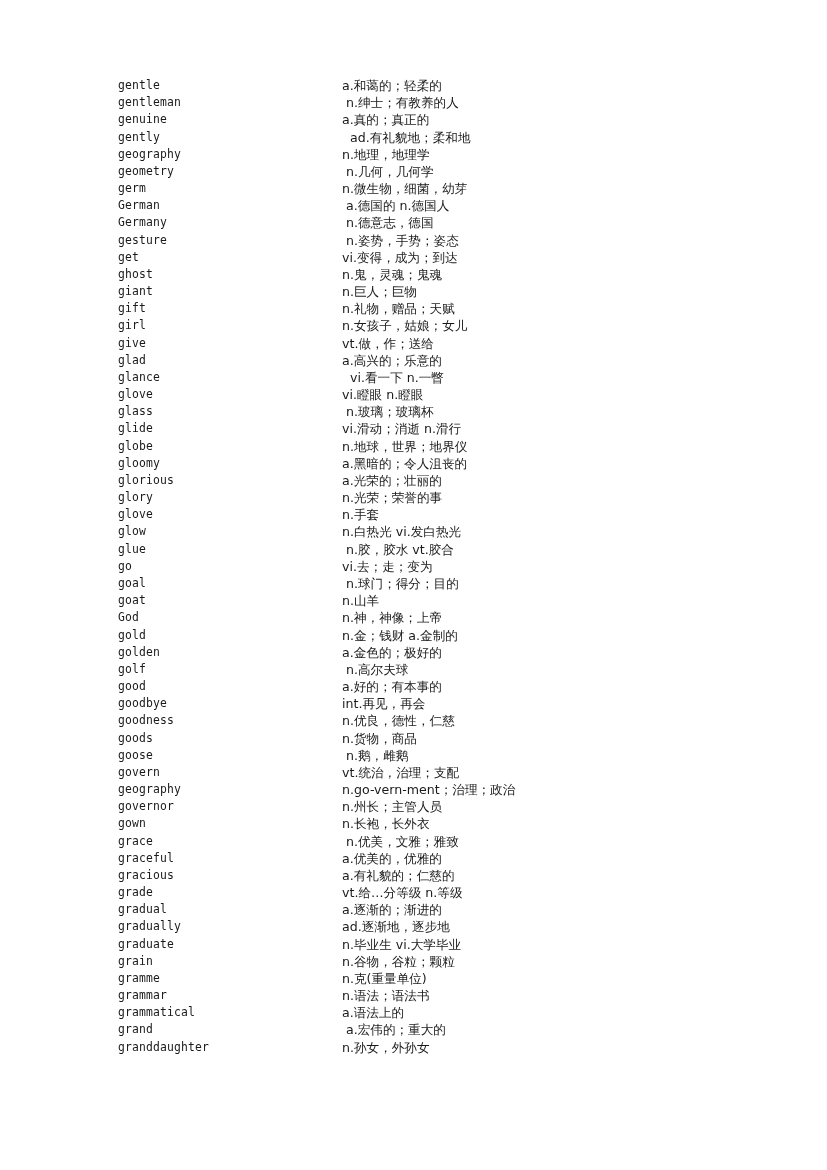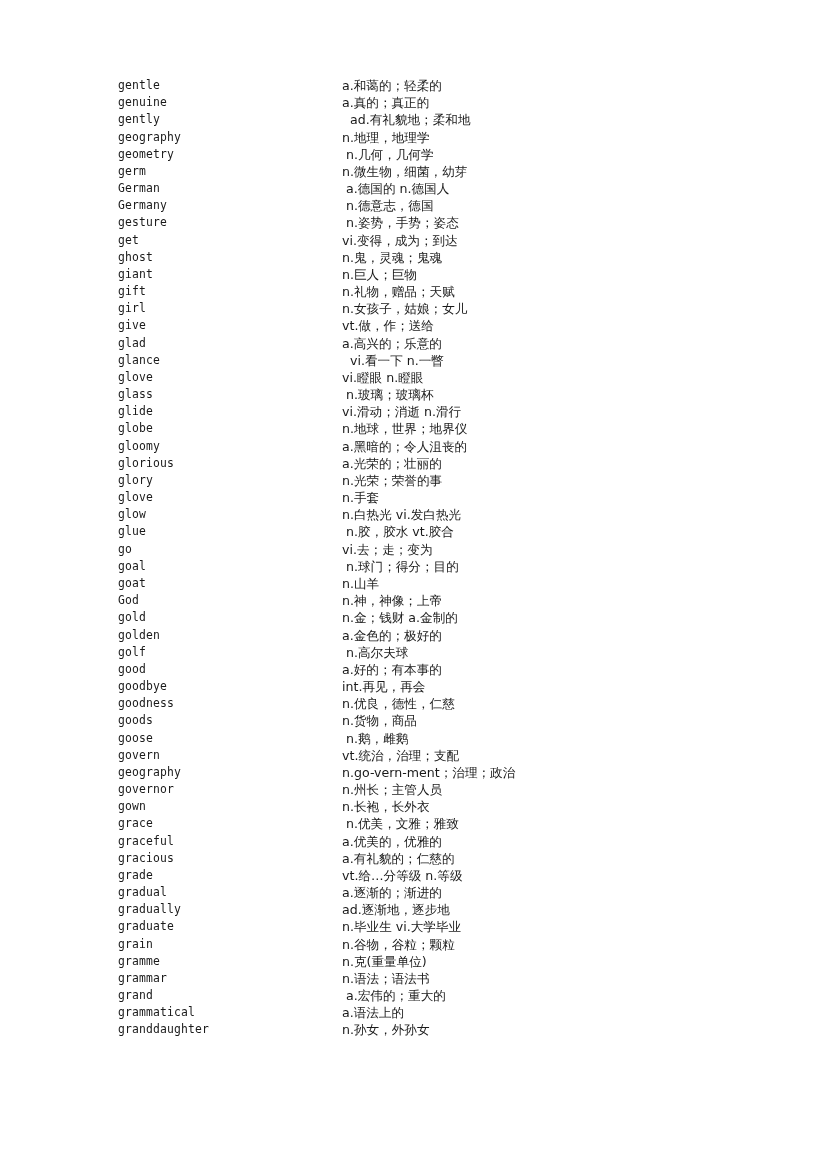--- a/index.html
+++ b/index.html
@@ -64,20 +64,21 @@
     color: #1a1a1a;
     white-space: pre;
   }
 </style>
 </head>
 <body>
 
 <div class="page">
   <div class="vocab-list" id="vocab-list">
       <div class="vocab-row"><span class="term">gentle</span><span class="definition">a.和蔼的；轻柔的</span></div>
+      <div class="vocab-row"><span class="term">gentleman</span><span class="definition"> n.绅士；有教养的人</span></div>
       <div class="vocab-row"><span class="term">genuine</span><span class="definition">a.真的；真正的</span></div>
       <div class="vocab-row"><span class="term">gently</span><span class="definition">  ad.有礼貌地；柔和地</span></div>
       <div class="vocab-row"><span class="term">geography</span><span class="definition">n.地理，地理学</span></div>
       <div class="vocab-row"><span class="term">geometry</span><span class="definition"> n.几何，几何学</span></div>
       <div class="vocab-row"><span class="term">germ</span><span class="definition">n.微生物，细菌，幼芽</span></div>
       <div class="vocab-row"><span class="term">German</span><span class="definition"> a.德国的 n.德国人</span></div>
       <div class="vocab-row"><span class="term">Germany</span><span class="definition"> n.德意志，德国</span></div>
       <div class="vocab-row"><span class="term">gesture</span><span class="definition"> n.姿势，手势；姿态</span></div>
       <div class="vocab-row"><span class="term">get</span><span class="definition">vi.变得，成为；到达</span></div>
       <div class="vocab-row"><span class="term">ghost</span><span class="definition">n.鬼，灵魂；鬼魂</span></div>
@@ -116,17 +117,17 @@
       <div class="vocab-row"><span class="term">grace</span><span class="definition"> n.优美，文雅；雅致</span></div>
       <div class="vocab-row"><span class="term">graceful</span><span class="definition">a.优美的，优雅的</span></div>
       <div class="vocab-row"><span class="term">gracious</span><span class="definition">a.有礼貌的；仁慈的</span></div>
       <div class="vocab-row"><span class="term">grade</span><span class="definition">vt.给…分等级 n.等级</span></div>
       <div class="vocab-row"><span class="term">gradual</span><span class="definition">a.逐渐的；渐进的</span></div>
       <div class="vocab-row"><span class="term">gradually</span><span class="definition">ad.逐渐地，逐步地</span></div>
       <div class="vocab-row"><span class="term">graduate</span><span class="definition">n.毕业生 vi.大学毕业</span></div>
       <div class="vocab-row"><span class="term">grain</span><span class="definition">n.谷物，谷粒；颗粒</span></div>
       <div class="vocab-row"><span class="term">gramme</span><span class="definition">n.克(重量单位)</span></div>
       <div class="vocab-row"><span class="term">grammar</span><span class="definition">n.语法；语法书</span></div>
+      <div class="vocab-row"><span class="term">grammatical</span><span class="definition">a.语法上的</span></div>
       <div class="vocab-row"><span class="term">grand</span><span class="definition"> a.宏伟的；重大的</span></div>
-      <div class="vocab-row"><span class="term">grammatical</span><span class="definition">a.语法上的</span></div>
       <div class="vocab-row"><span class="term">granddaughter</span><span class="definition">n.孙女，外孙女</span></div>
     </div>
 </div>
 
 </body></html>

